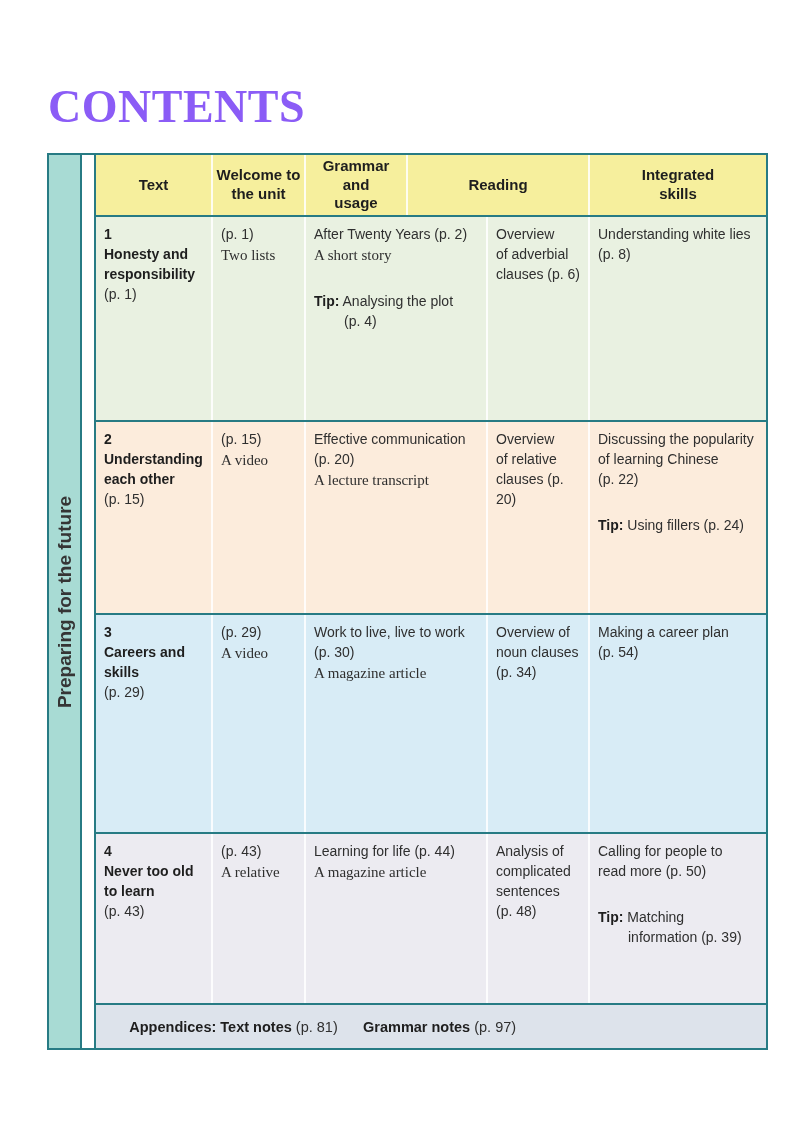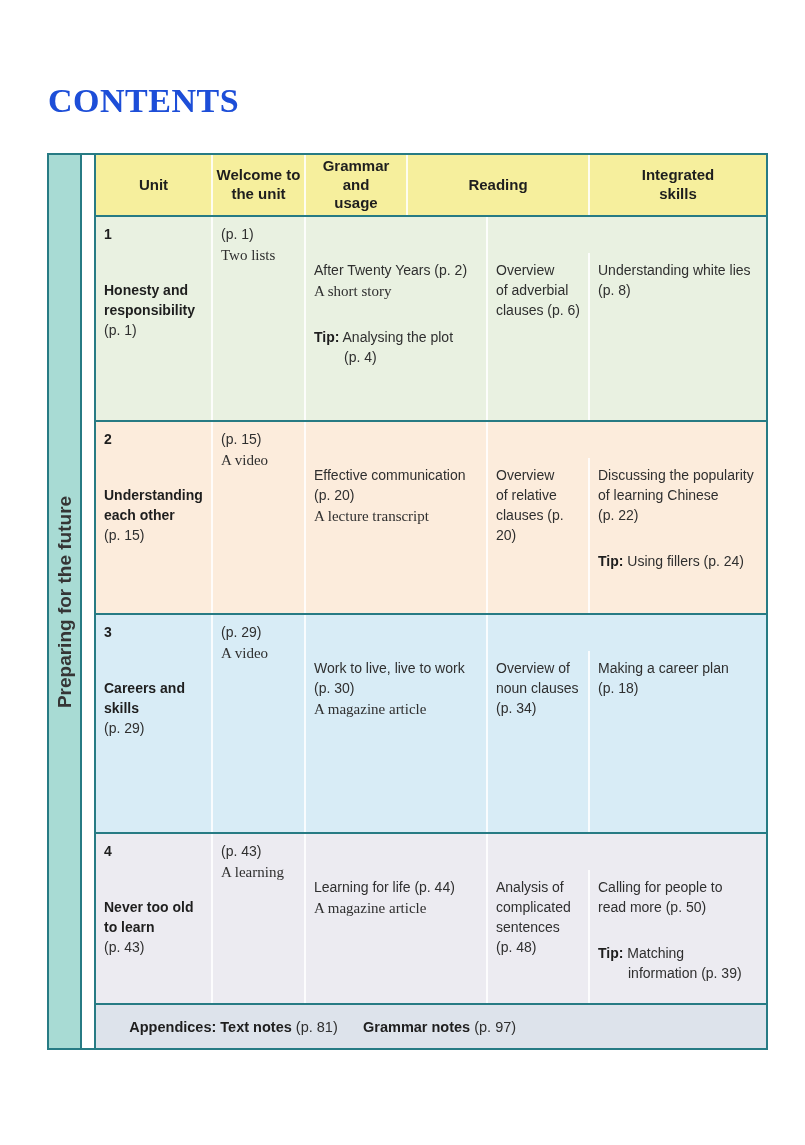--- a/index.html
+++ b/index.html
@@ -4,21 +4,21 @@
 <style>
   html,body{margin:0;padding:0;background:#ffffff;}
   body{
     width:805px;height:1145px;position:relative;overflow:hidden;
     font-family:"Liberation Sans",sans-serif;color:#2f2f2f;
     -webkit-font-smoothing:antialiased;
   }
   .page-title{
     position:absolute;left:48px;top:84px;
     font-family:"Liberation Serif",serif;font-weight:bold;
-    font-size:34px;color:#1d4ed8;letter-spacing:.5px;line-height:1;
+    font-size:46px;color:#8b5cf6;letter-spacing:.5px;line-height:1;
   }
   .toc{
     position:absolute;left:47px;top:153px;width:721px;height:897px;
     border:2px solid #277b84;display:flex;box-sizing:border-box;background:#ffffff;
   }
   .band{
     width:31px;flex:0 0 31px;background:#a8dbd4;border-right:2px solid #277b84;
     position:relative;
   }
   .band-label{
@@ -48,21 +48,21 @@
   .c-unit{width:117px;flex:0 0 117px;}
   .c-welcome{width:93px;flex:0 0 93px;}
   .c-reading{width:182px;flex:0 0 182px;}
   .c-grammar{width:102px;flex:0 0 102px;}
   .c-integrated{flex:1;}
   .hcell{
     display:flex;align-items:center;justify-content:center;text-align:center;
     font-weight:bold;font-size:15px;color:#1e1e1e;white-space:pre-line;line-height:1.25;
   }
   .cell{padding:8px 6px 0 8px;font-size:14px;line-height:1.42;}
-  .pre{white-space:pre-line;margin-top:36px;}
+  .pre{white-space:pre-line;}
   .b{font-weight:bold;color:#1e1e1e;}
   .serif{font-family:"Liberation Serif",serif;font-size:15px;}
   .tip{margin-top:26px;padding-left:30px;text-indent:-30px;white-space:pre-line;}
   .app-first{display:inline-block;width:259px;text-align:center;}
 </style>
 </head>
 <body>
 
 <div class="page-title">CONTENTS</div>
 
@@ -70,21 +70,21 @@
 
   <div class="band">
     <div class="band-label">Preparing for the future</div>
   </div>
 
   <div class="gap"></div>
 
   <div class="grid">
 
     <div class="hrow">
-      <div class="c c-unit hcell">Unit</div>
+      <div class="c c-unit hcell">Text</div>
       <div class="c c-welcome hcell">Welcome to
 the unit</div>
       <div class="c c-grammar hcell">Grammar
 and
 usage</div>
       <div class="c c-reading hcell">Reading</div>
       <div class="c c-integrated hcell">Integrated
 skills</div>
     </div>
 
@@ -155,34 +155,34 @@
       <div class="c c-reading cell">
         <div class="pre">Work to live, live to work
 (p. 30)</div>
         <div class="serif">A magazine article</div>
       </div>
       <div class="c c-grammar cell pre">Overview of
 noun clauses
 (p. 34)</div>
       <div class="c c-integrated cell">
         <div class="pre">Making a career plan
-(p. 18)</div>
+(p. 54)</div>
       </div>
     </div>
 
     <div class="urow r4">
       <div class="c c-unit cell">
         <div class="b">4</div>
         <div class="b pre">Never too old
 to learn</div>
         <div>(p. 43)</div>
       </div>
       <div class="c c-welcome cell">
         <div>(p. 43)</div>
-        <div class="serif">A learning</div>
+        <div class="serif">A relative</div>
       </div>
       <div class="c c-reading cell">
         <div class="pre">Learning for life (p. 44)</div>
         <div class="serif">A magazine article</div>
       </div>
       <div class="c c-grammar cell pre">Analysis of
 complicated
 sentences
 (p. 48)</div>
       <div class="c c-integrated cell">

